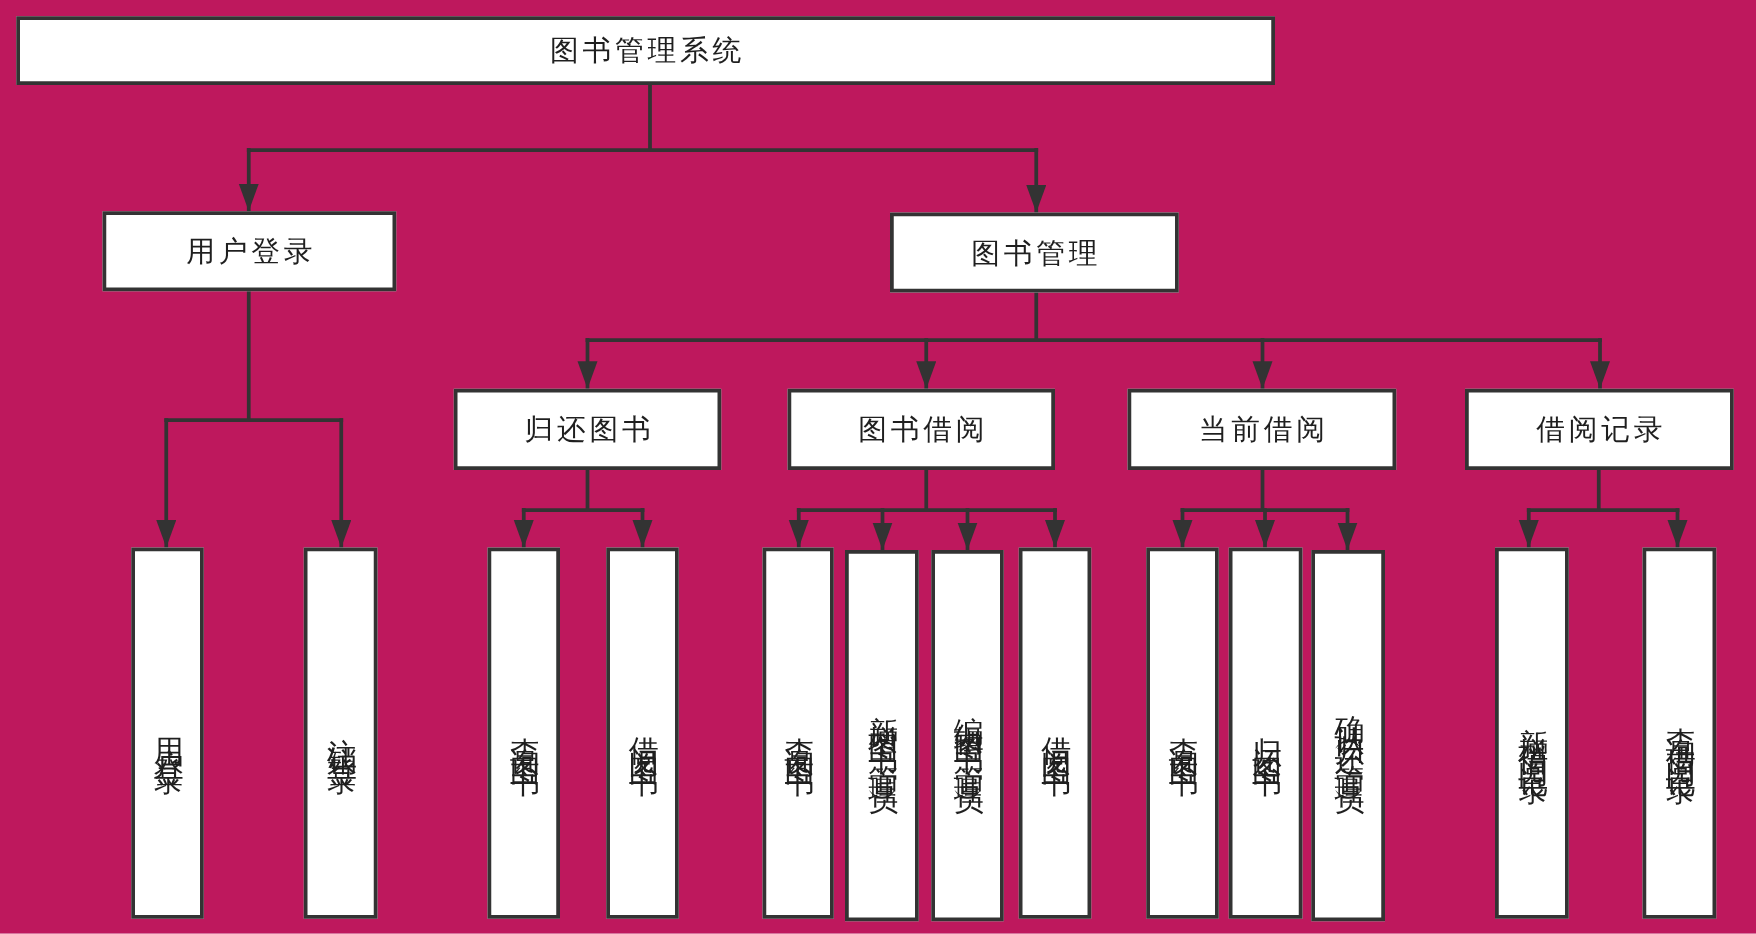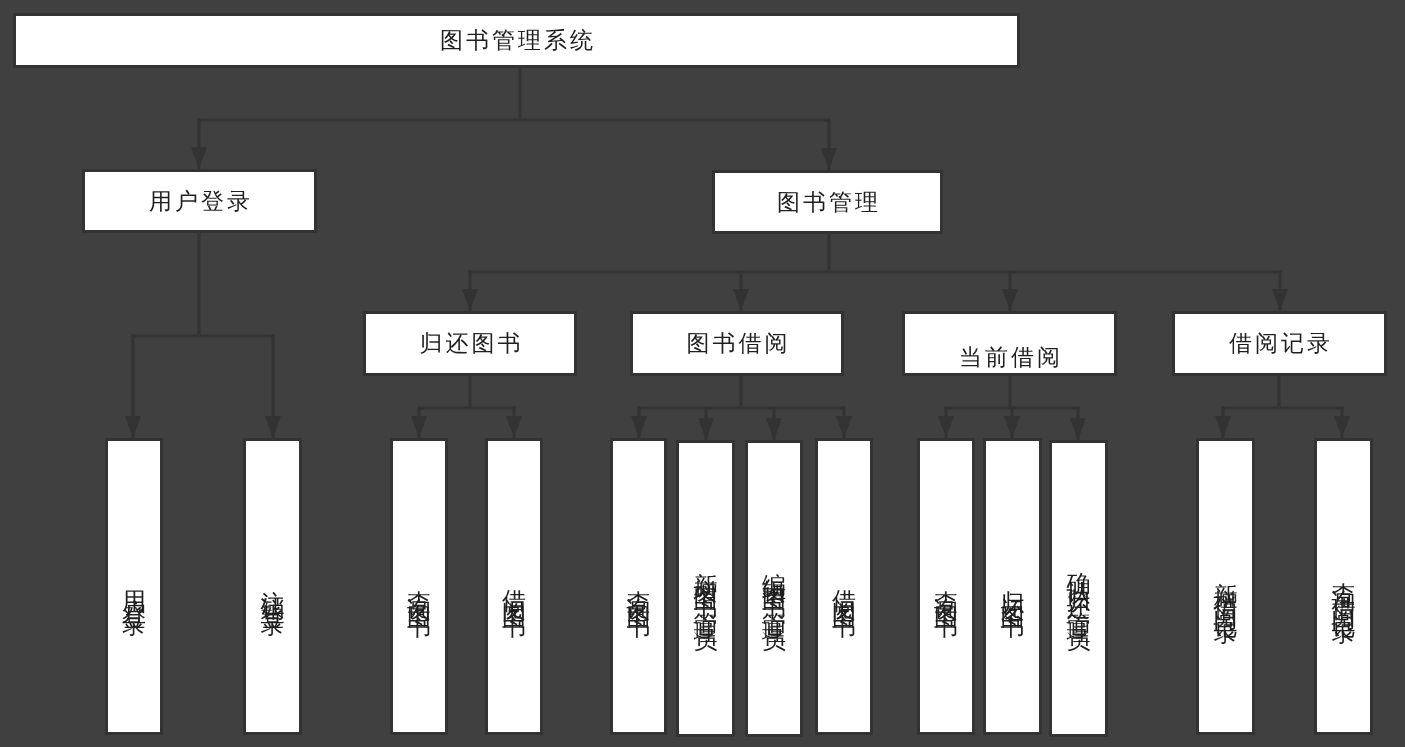--- a/index.html
+++ b/index.html
@@ -1,20 +1,20 @@
 <!DOCTYPE html>
 <html><head>
 <meta charset="utf-8">
 <style>
   html,body { margin:0; padding:0; background:#ffffff; }
   .canvas {
     position: relative;
     width: 1405px;
     height: 747px;
-    background: #404040;
+    background: #be185d;
     font-family: "Liberation Sans", sans-serif;
     color: #1f1f1f;
     overflow: hidden;
   }
   .wires { position:absolute; left:0; top:0; }
   .wire  { stroke:#333333; stroke-width:3; fill:none; stroke-linecap:square; }
   .node {
     position:absolute;
     box-sizing:border-box;
     border:3px solid #333333;
@@ -107,21 +107,21 @@
   <div class="node hbox" style="left:712px; top:170px; width:231px; height:64px;">
     <span class="label">图书管理</span>
   </div>
 
   <div class="node hbox" style="left:363px; top:311px; width:214px; height:65px;">
     <span class="label">归还图书</span>
   </div>
   <div class="node hbox" style="left:630px; top:311px; width:214px; height:65px;font-family:Liberation Serif, serif;">
     <span class="label">图书借阅</span>
   </div>
-  <div class="node hbox" style="left:902px; top:311px; width:215px; height:65px;align-items:flex-end;">
+  <div class="node hbox" style="left:902px; top:311px; width:215px; height:65px;">
     <span class="label">当前借阅</span>
   </div>
   <div class="node hbox" style="left:1172px; top:311px; width:215px; height:65px;">
     <span class="label">借阅记录</span>
   </div>
 
   <div class="node vbox" style="left:105px; top:438px; width:58px; height:297px;">
     <span class="label">用户登录</span>
   </div>
   <div class="node vbox" style="left:243px; top:438px; width:59px; height:297px;">

